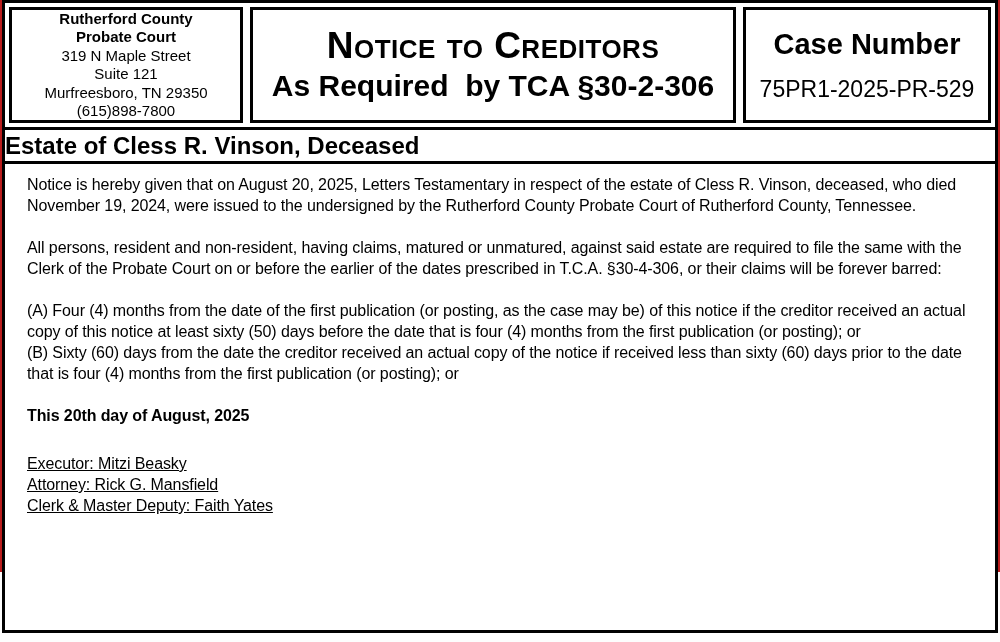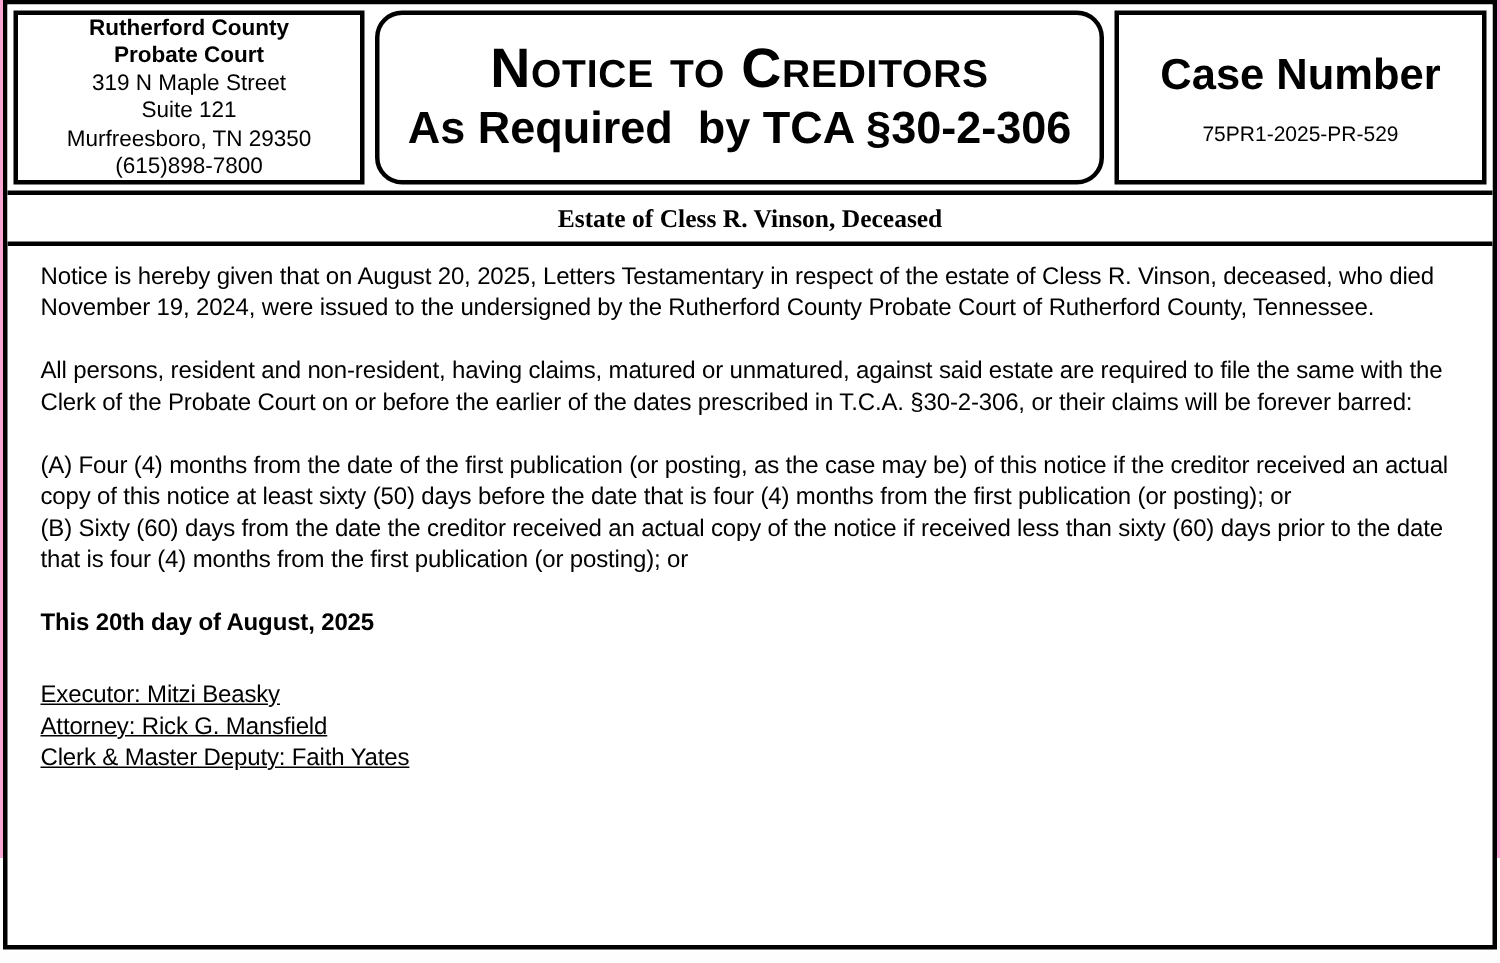--- a/index.html
+++ b/index.html
@@ -7,21 +7,21 @@
   body {
     font-family: "Liberation Sans", sans-serif;
     color: #000;
     background: #fdfdfd;
     overflow: hidden;
   }
   .page {
     position: relative;
     width: 1000px;
     height: 572px;
-    background: #f9a8d4;
+    background: #b91c1c;
   }
   .frame {
     position: absolute;
     left: 2px;
     top: 0;
     width: 996px;
     height: 633px;
     border: 3px solid #000;
     background: #fff;
     display: flex;
@@ -40,49 +40,48 @@
     border: 3px solid #000;
     background: #fff;
     display: flex;
     flex-direction: column;
     justify-content: center;
     align-items: center;
     text-align: center;
   }
   .court-box { width: 234px; font-size: 15px; line-height: 18.5px; }
   .court-box .bold { font-weight: bold; }
-  .title-box { flex: 1; border-radius: 18px; }
+  .title-box { flex: 1; }
   .notice-title {
     font-variant: small-caps;
     font-weight: bold;
     font-size: 37px;
     line-height: 1.05;
     letter-spacing: 0.5px;
   }
   .notice-subtitle {
     font-weight: bold;
     font-size: 30px;
     margin-top: 3px;
     white-space: pre-wrap;
     text-align: center;
   }
   .case-box { width: 248px; }
   .case-label { font-weight: bold; font-size: 29px; line-height: 1.2; }
-  .case-value { font-size: 14px; margin-top: 14px; }
+  .case-value { font-size: 23px; margin-top: 14px; }
   
   .estate-row {
     height: 34px;
     border-bottom: 3px solid #000;
     display: flex;
     align-items: center;
-    justify-content: center;
+    justify-content: flex-start;
     font-weight: bold;
-    font-size: 17px;
+    font-size: 24px;
     background: #fff;
-    font-family: Liberation Serif, serif;
   }
   
   .body-row {
     flex: 1;
     padding: 10px 10px 0 22px;
     font-size: 16px;
     line-height: 21px;
     letter-spacing: -0.1px;
   }
   .para { margin: 0 0 21px 0; }
@@ -118,21 +117,21 @@
       </div>
 
     </div>
 
     <div class="estate-row">
       <span>Estate of Cless R. Vinson, Deceased</span>
     </div>
 
     <div class="body-row">
       <p class="para">Notice is hereby given that on August 20, 2025, Letters Testamentary in respect of the estate of Cless R. Vinson, deceased, who died November 19, 2024, were issued to the undersigned by the Rutherford County Probate Court of Rutherford County, Tennessee.</p>
-      <p class="para">All persons, resident and non-resident, having claims, matured or unmatured, against said estate are required to file the same with the Clerk of the Probate Court on or before the earlier of the dates prescribed in T.C.A. §30-2-306, or their claims will be forever barred:</p>
+      <p class="para">All persons, resident and non-resident, having claims, matured or unmatured, against said estate are required to file the same with the Clerk of the Probate Court on or before the earlier of the dates prescribed in T.C.A. §30-4-306, or their claims will be forever barred:</p>
       <p class="para tight">(A) Four (4) months from the date of the first publication (or posting, as the case may be) of this notice if the creditor received an actual copy of this notice at least sixty (50) days before the date that is four (4) months from the first publication (or posting); or</p>
       <p class="para">(B) Sixty (60) days from the date the creditor received an actual copy of the notice if received less than sixty (60) days prior to the date that is four (4) months from the first publication (or posting); or</p>
       <p class="para dated">This 20th day of August, 2025</p>
       <p class="line">Executor: Mitzi Beasky</p>
       <p class="line">Attorney: Rick G. Mansfield</p>
       <p class="line">Clerk &amp; Master Deputy: Faith Yates</p>
     </div>
 
   </div>
 </div>

